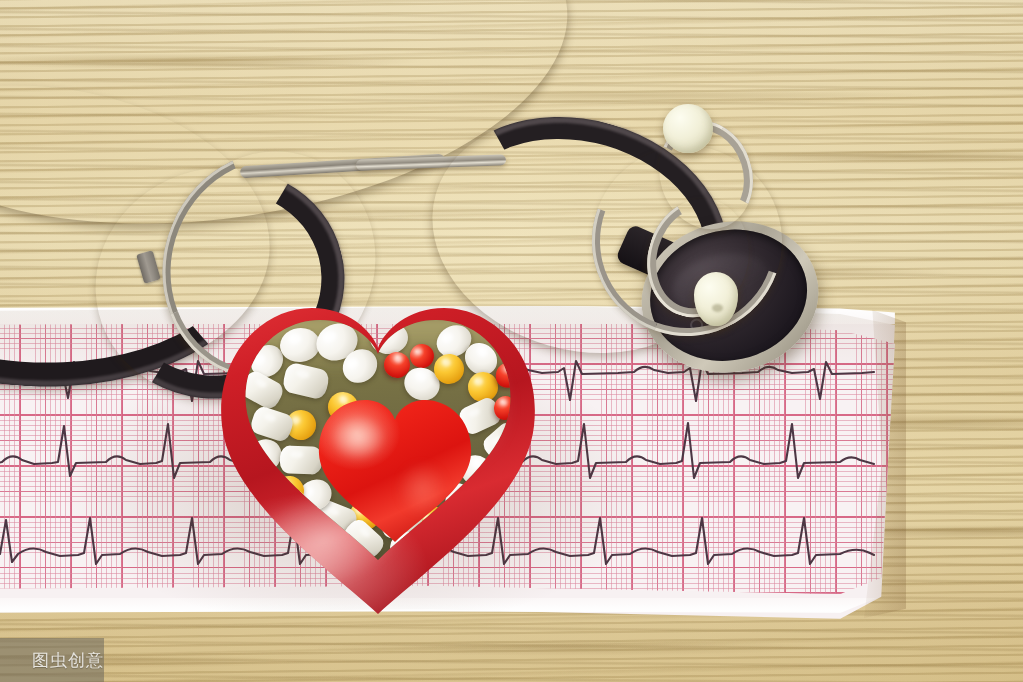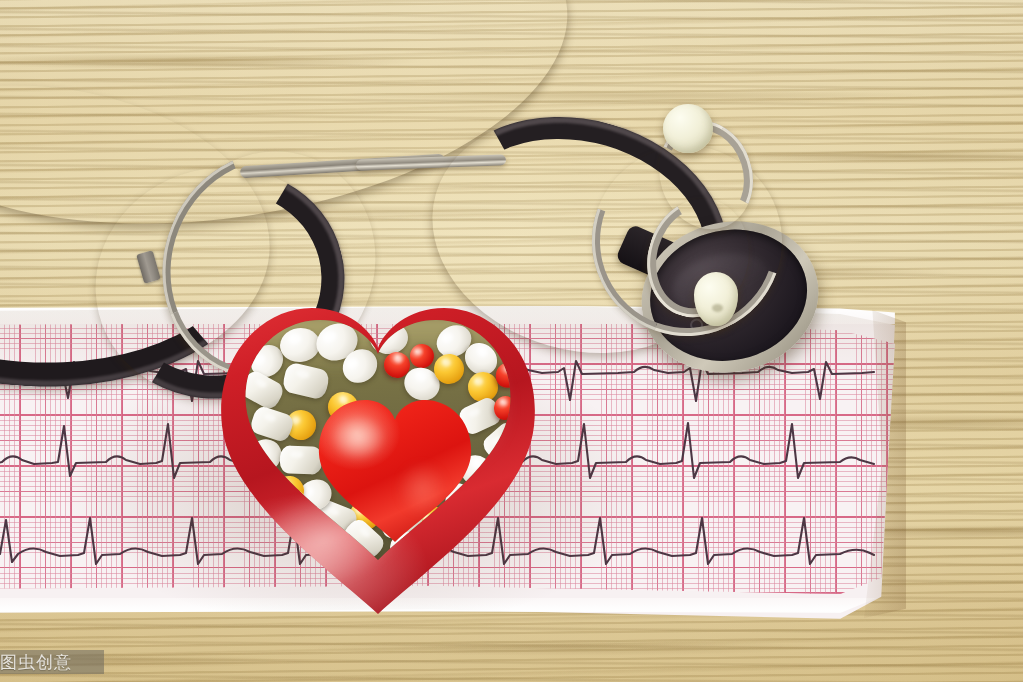--- a/index.html
+++ b/index.html
@@ -378,23 +378,23 @@
   }
   .heart3d .hspec2{
     position:absolute;left:52%;top:46%;width:30%;height:34%;
     border-radius:50%;
     background:radial-gradient(ellipse at center, rgba(255,150,130,.40), rgba(255,255,255,0) 74%);
     filter:blur(5px);
   }
 
   
   .wm{
-    position:absolute;left:0;bottom:8px;width:104px;height:24px;
+    position:absolute;left:0;bottom:0;width:104px;height:44px;
     background:rgba(108,104,92,.55);
-    display:flex;align-items:center;justify-content:flex-start;
+    display:flex;align-items:center;justify-content:flex-end;
   }
   .wm span{
     color:rgba(255,255,255,.80);
     font-size:17px;letter-spacing:1px;
     font-family:"DejaVu Sans", sans-serif;
     text-shadow:0 1px 1px rgba(0,0,0,.25);
   }
 </style>
 </head>
 <body>

